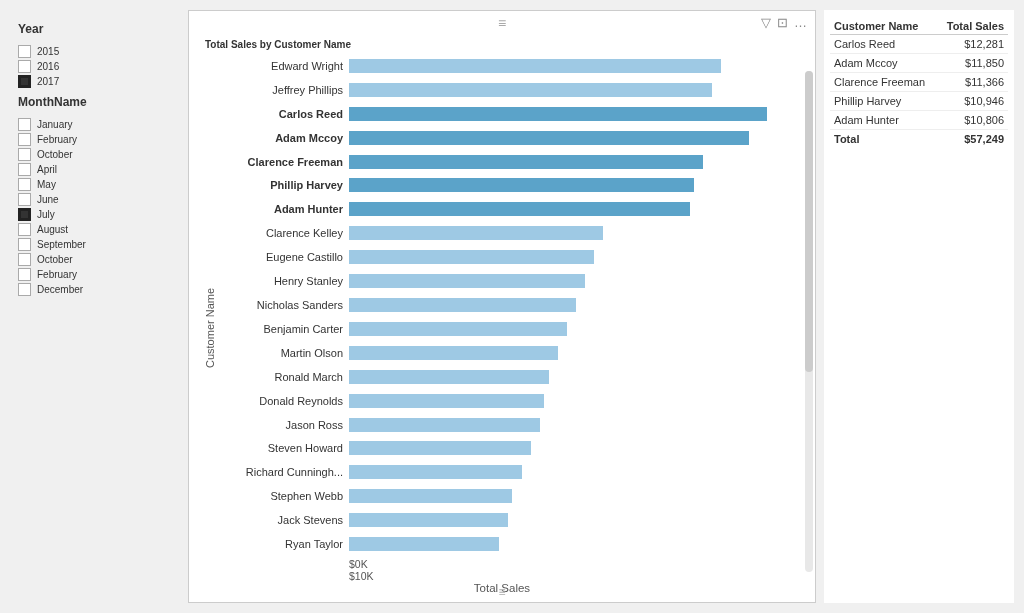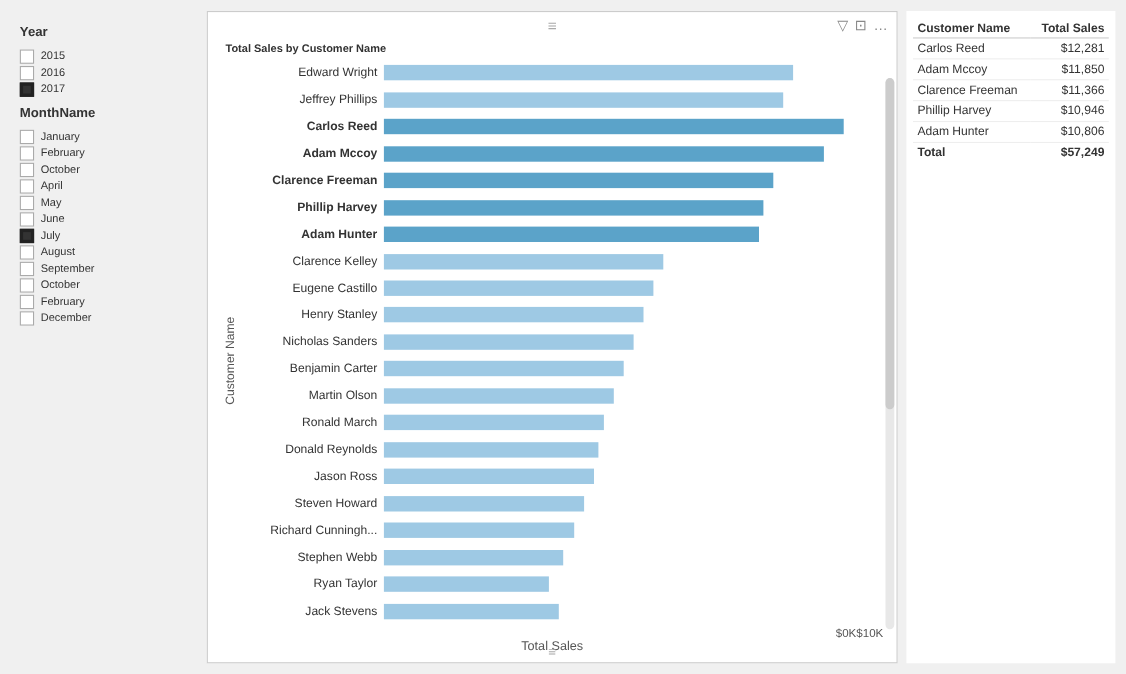--- a/index.html
+++ b/index.html
@@ -175,21 +175,21 @@
     .bar-fill {
       height: 100%;
       background: #9ec9e4;
       min-width: 2px;
     }
     .bar-fill.dark {
       background: #5ba3c9;
     }
     .x-axis-labels {
       display: flex;
-      flex-direction: row;
+      flex-direction: column;
       padding-left: 130px;
       justify-content: flex-end;
     }
     .x-axis-label-text {
       font-size: 10.5px;
       color: #555;
     }
     .x-axis-title {
       text-align: center;
       font-size: 11.5px;
@@ -432,29 +432,29 @@
                   <div class="bar-fill" style="width: 38%;"></div>
                 </div>
               </div>
               <div class="bar-row">
                 <div class="bar-name">Stephen Webb</div>
                 <div class="bar-track">
                   <div class="bar-fill" style="width: 36%;"></div>
                 </div>
               </div>
               <div class="bar-row">
+                <div class="bar-name">Jack Stevens</div>
+                <div class="bar-track">
+                  <div class="bar-fill" style="width: 35%;"></div>
+                </div>
+              </div>
+              <div class="bar-row">
                 <div class="bar-name">Ryan Taylor</div>
                 <div class="bar-track">
                   <div class="bar-fill" style="width: 33%;"></div>
-                </div>
-              </div>
-              <div class="bar-row">
-                <div class="bar-name">Jack Stevens</div>
-                <div class="bar-track">
-                  <div class="bar-fill" style="width: 35%;"></div>
                 </div>
               </div>
             </div>
           <div class="x-axis-labels">
             <span class="x-axis-label-text">$0K</span>
             <span class="x-axis-label-text">$10K</span>
           </div>
         </div>
       </div>
       <div class="x-axis-title">Total Sales</div>

